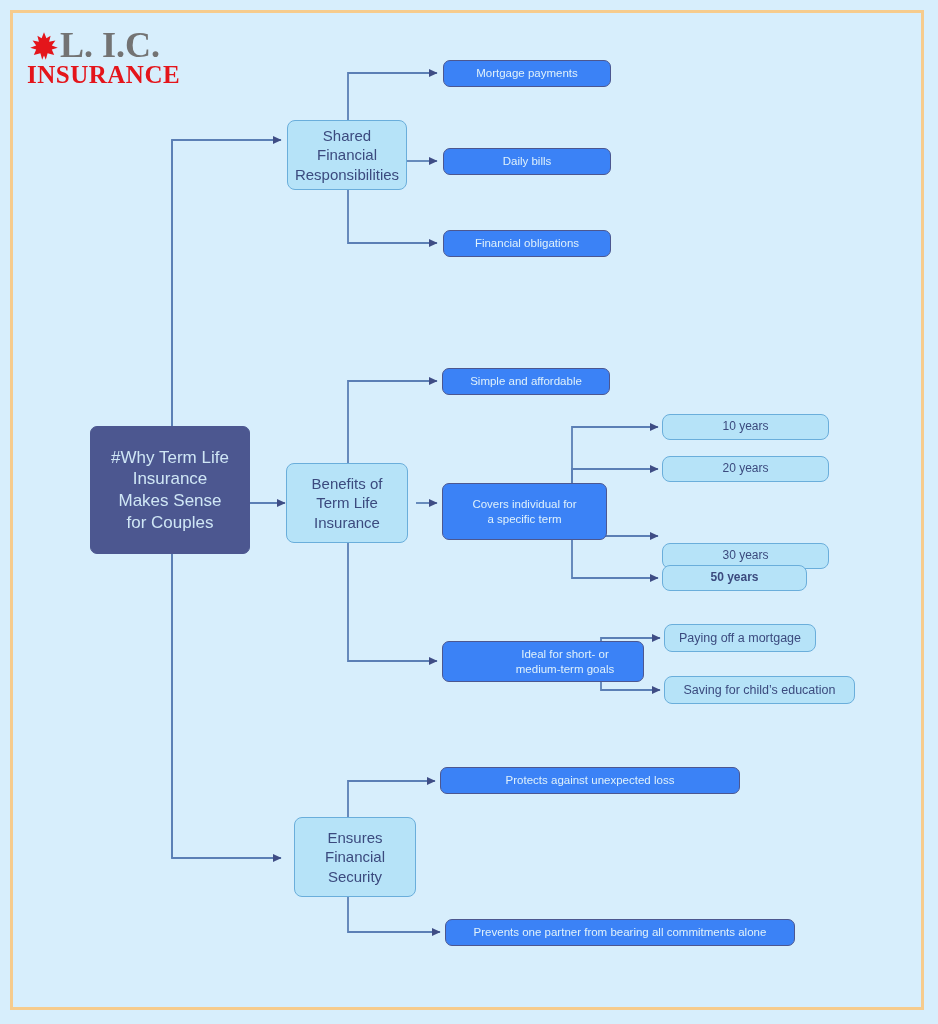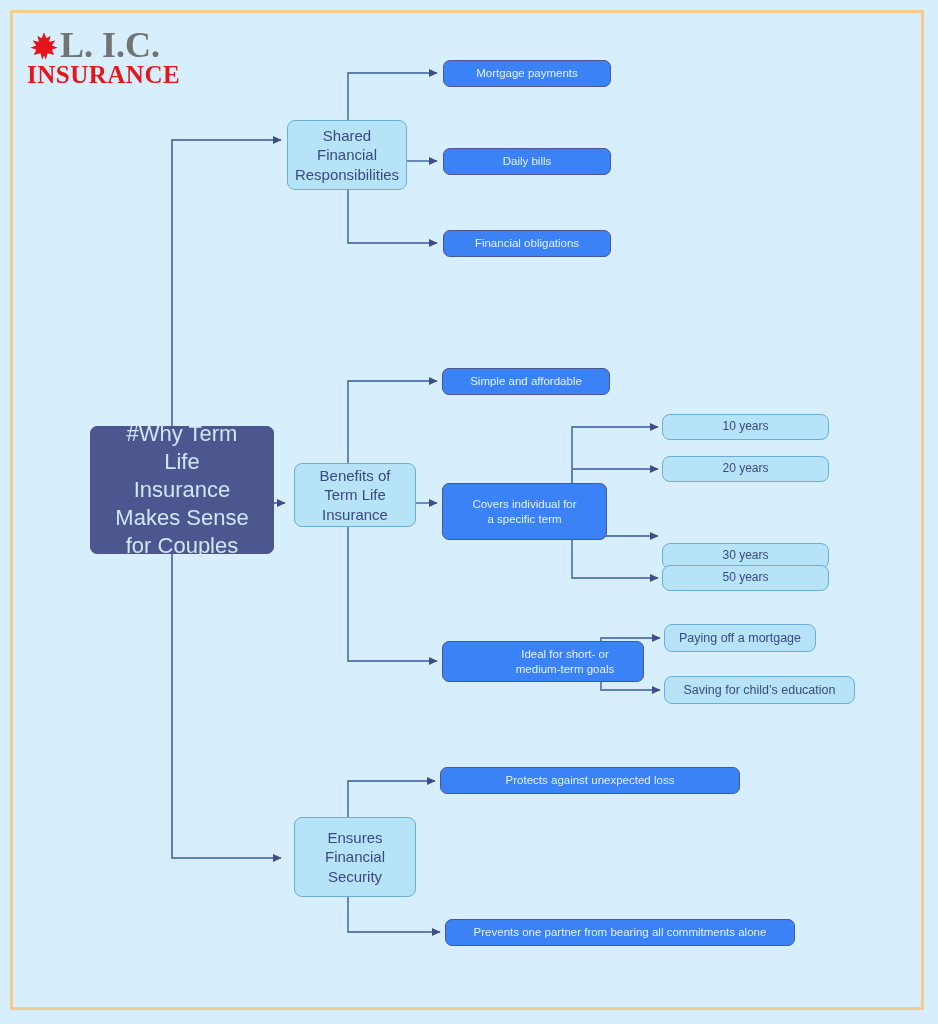--- a/index.html
+++ b/index.html
@@ -106,21 +106,21 @@
     <div id="logo">
       <svg class="leaf" viewBox="0 0 100 100" xmlns="http://www.w3.org/2000/svg">
         <path fill="#e4151b" d="M50 4 L58 24 L72 16 L67 36 L88 32 L76 48 L96 56 L76 62
                  L84 80 L62 74 L56 96 L50 82 L44 96 L38 74 L16 80 L24 62
                  L4 56 L24 48 L12 32 L33 36 L28 16 L42 24 Z"></path>
       </svg>
       <div class="lic">L. I.C.</div>
       <div class="ins">INSURANCE</div>
     </div>
 
-    <div class="node root" style="left:90px;top:426px;width:184px;height:128px;font-size:22px;padding:4px 20px;">
+    <div class="node root" style="left:90px;top:426px;width:160px;height:128px;font-size:17px;padding:4px 20px;">
       <span style="white-space:pre-line;">#Why Term Life
 Insurance
 Makes Sense
 for Couples</span>
     </div>
 
     <div class="node light" style="left:287px;top:120px;width:120px;height:70px;font-size:15px;padding:2px 3px;">
       <span style="white-space:pre-line;text-align:center;">Shared
 Financial
 Responsibilities</span>
@@ -129,21 +129,21 @@
     <div class="node dark" style="left:443px;top:60px;width:168px;height:27px;font-size:11.5px;">
       <span>Mortgage payments</span>
     </div>
     <div class="node dark" style="left:443px;top:148px;width:168px;height:27px;font-size:11.5px;">
       <span>Daily bills</span>
     </div>
     <div class="node dark" style="left:443px;top:230px;width:168px;height:27px;font-size:11.5px;">
       <span>Financial obligations</span>
     </div>
 
-    <div class="node light" style="left:294px;top:463px;width:122px;height:64px;font-size:15px;padding:2px 9px;">
+    <div class="node light" style="left:286px;top:463px;width:122px;height:80px;font-size:15px;padding:2px 9px;">
       <span style="white-space:pre-line;">Benefits of
 Term Life
 Insurance</span>
     </div>
 
     <div class="node dark" style="left:442px;top:368px;width:168px;height:27px;font-size:11.5px;">
       <span>Simple and affordable</span>
     </div>
 
     <div class="node dark" style="left:442px;top:483px;width:165px;height:57px;font-size:11.5px;">
@@ -153,21 +153,21 @@
 
     <div class="node light" style="left:662px;top:414px;width:167px;height:26px;font-size:12px;">
       <span>10 years</span>
     </div>
     <div class="node light" style="left:662px;top:456px;width:167px;height:26px;font-size:12px;">
       <span>20 years</span>
     </div>
     <div class="node light" style="left:662px;top:523px;width:167px;height:26px;font-size:12px;margin-top:20px;">
       <span>30 years</span>
     </div>
-    <div class="node light" style="left:662px;top:565px;width:167px;height:26px;font-size:12px;">
+    <div class="node light" style="left:662px;top:565px;width:145px;height:26px;font-size:12px;font-weight:bold;">
       <span>50 years</span>
     </div>
 
     <div class="node dark" style="left:442px;top:641px;width:202px;height:41px;font-size:11.5px;padding-left:44px;">
       <span style="white-space:pre-line;">Ideal for short- or
 medium-term goals</span>
     </div>
 
     <div class="node light" style="left:664px;top:624px;width:152px;height:28px;font-size:12.5px;">
       <span>Paying off a mortgage</span>

